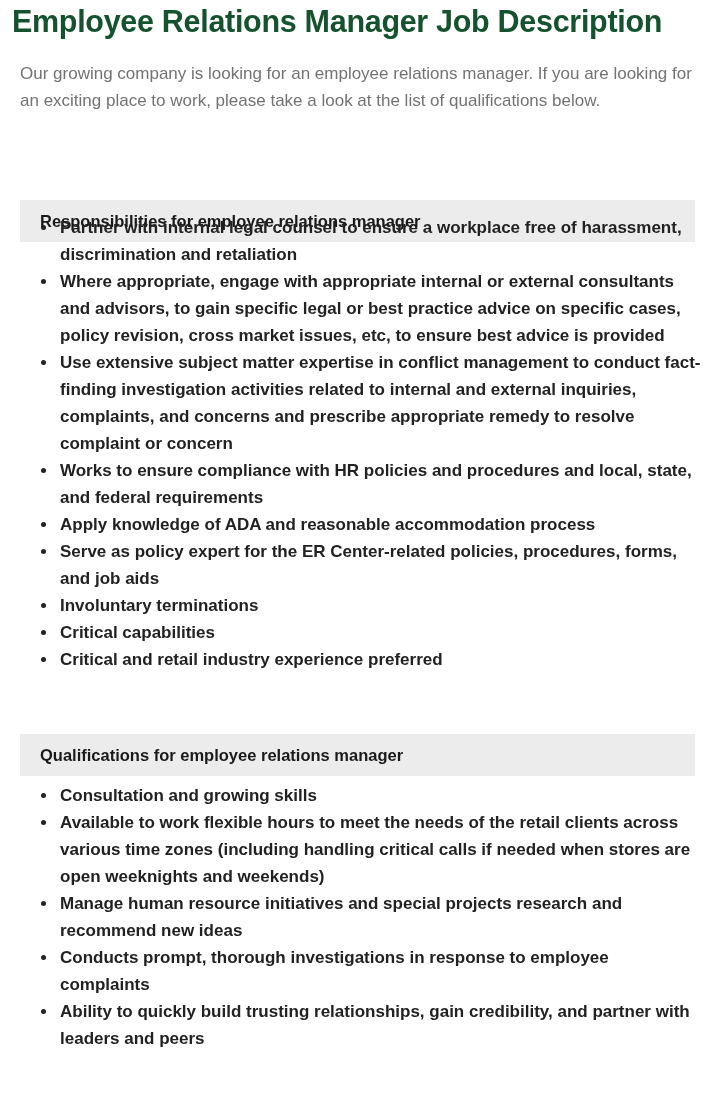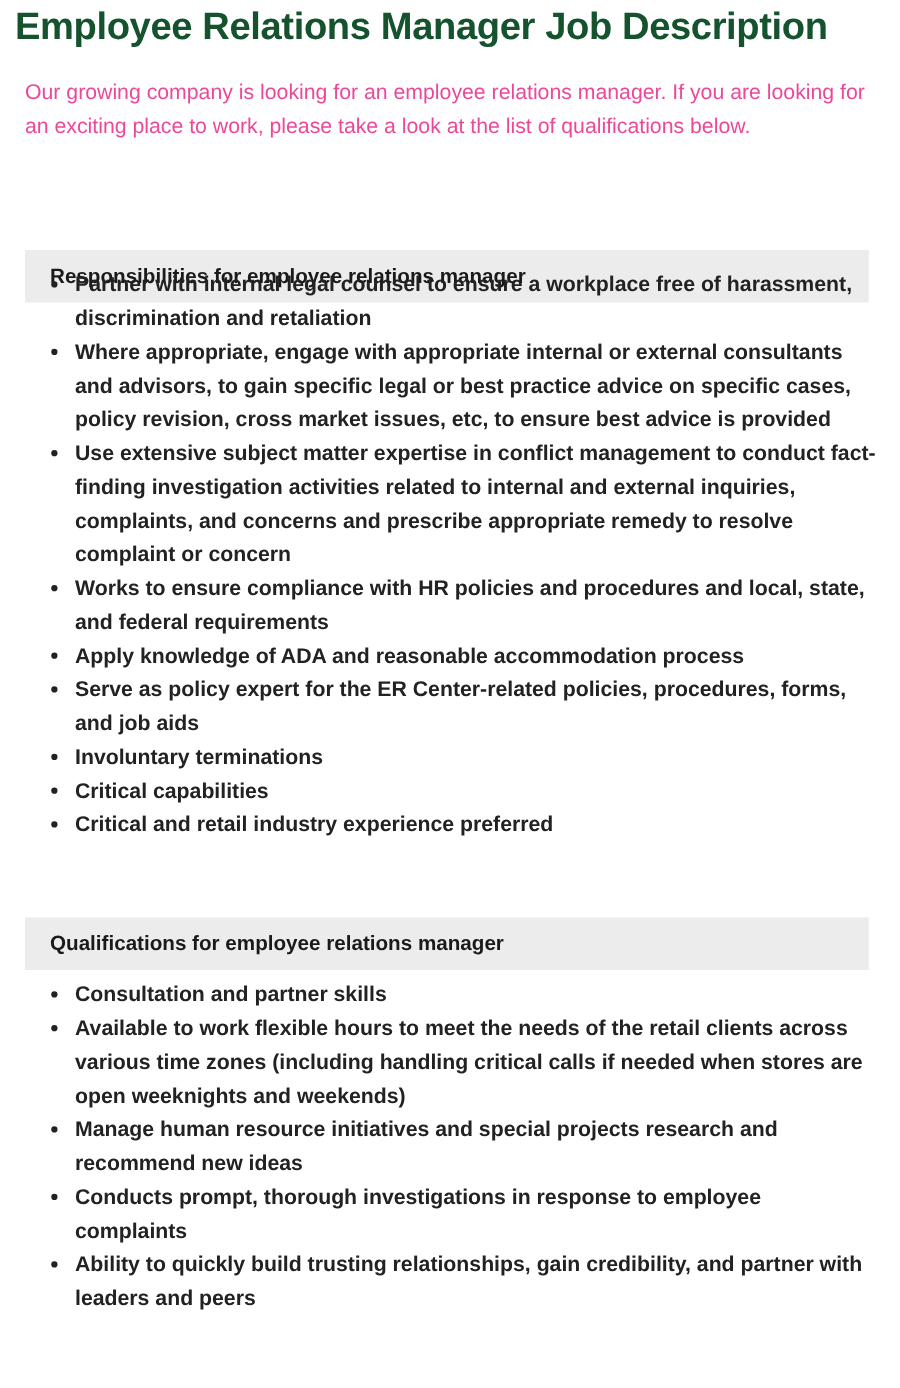--- a/index.html
+++ b/index.html
@@ -9,21 +9,21 @@
     color: #1a1a1a;
     position: relative;
   }
   .title {
     position: absolute; left: 12px; top: 4px;
     font-size: 30.5px; font-weight: bold; letter-spacing: -0.3px;
     color: #14532d; white-space: nowrap; margin: 0;
   }
   .intro {
     position: absolute; left: 20px; top: 60px; width: 690px;
-    font-size: 17px; line-height: 27px; color: #ec4899; margin: 0;
+    font-size: 17px; line-height: 27px; color: #737373; margin: 0;
   }
   .section-header {
     position: absolute; left: 20px; width: 675px; height: 42px;
     background: #ececec; box-sizing: border-box;
     padding-left: 20px; line-height: 42px;
     font-size: 16.5px; font-weight: bold; color: #1a1a1a; margin-top: 44px;
   }
   ul.items {
     position: absolute; left: 20px; width: 690px;
     list-style: none; margin: 0; padding: 0;
@@ -53,18 +53,18 @@
   <li><span class="bullet"></span><span>Apply knowledge of ADA and reasonable accommodation process</span></li>
   <li><span class="bullet"></span><span>Serve as policy expert for the ER Center-related policies, procedures, forms, and job aids</span></li>
   <li><span class="bullet"></span><span>Involuntary terminations</span></li>
   <li><span class="bullet"></span><span>Critical capabilities</span></li>
   <li><span class="bullet"></span><span>Critical and retail industry experience preferred</span></li>
 </ul>
 
 <div class="section-header" style="top:690px;">Qualifications for employee relations manager</div>
 
 <ul class="items" style="top:782px;">
-  <li><span class="bullet"></span><span>Consultation and partner skills</span></li>
+  <li><span class="bullet"></span><span>Consultation and growing skills</span></li>
   <li><span class="bullet"></span><span>Available to work flexible hours to meet the needs of the retail clients across various time zones (including handling critical calls if needed when stores are open weeknights and weekends)</span></li>
   <li><span class="bullet"></span><span>Manage human resource initiatives and special projects research and recommend new ideas</span></li>
   <li><span class="bullet"></span><span>Conducts prompt, thorough investigations in response to employee complaints</span></li>
   <li><span class="bullet"></span><span>Ability to quickly build trusting relationships, gain credibility, and partner with leaders and peers</span></li>
 </ul>
 
 </body></html>

